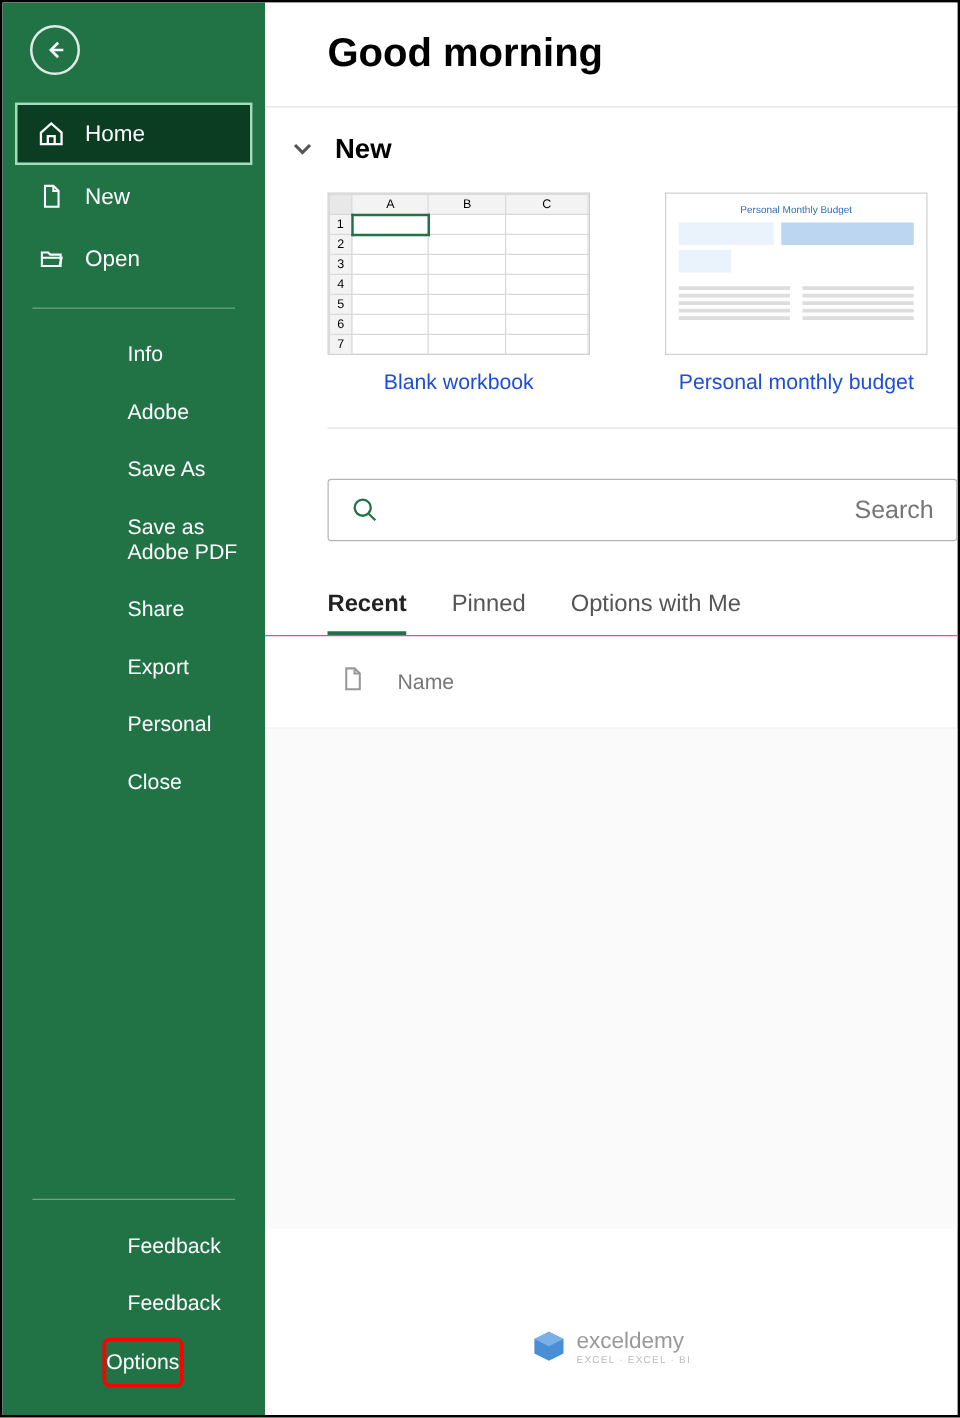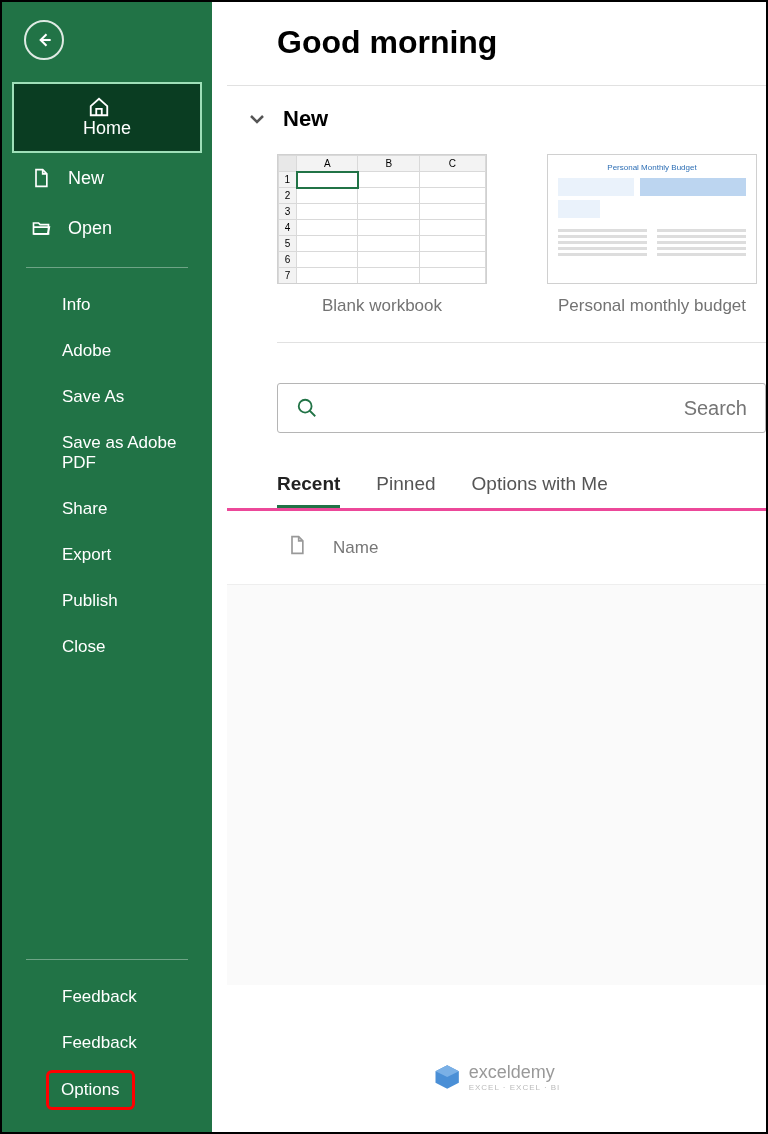--- a/index.html
+++ b/index.html
@@ -36,51 +36,50 @@
   .nav-item {
     display: flex; align-items: center;
     padding: 12px 16px;
     font-size: 18px;
     cursor: pointer;
     border: 2px solid transparent;
   }
   .nav-item.active {
     background: #0a3d22;
     border: 2px solid #9fe0b9;
-    flex-direction: column;
   }
   .nav-icon { width: 22px; height: 22px; margin-right: 16px; display:flex; align-items:center; justify-content:center; }
   .nav-divider {
     border-top: 1px solid rgba(255,255,255,.35);
     margin: 14px 24px;
   }
   .nav-secondary { flex: 1; }
   .nav-sec-item {
     padding: 13px 10px 13px 60px;
     font-size: 17px;
     cursor: pointer;
     color: #fff;
+    margin-left: 40px;
   }
   .nav-bottom { padding-bottom: 18px; }
   .highlight-box {
     border: 3px solid #ff0000;
     border-radius: 6px;
-    margin: 4px 52px 4px 44px;
-    padding: 7px 12px;
+    margin: 4px 52px 4px 80px;
+    padding: 7px 0;
     display: inline-block;
   }
 
   
   .main {
     flex: 1;
     padding: 22px 0 0 0;
     background: #fff;
     overflow: hidden;
     position: relative;
-    margin-left: 15px;
   }
   .greeting {
     font-size: 32px;
     font-weight: 600;
     padding: 0 0 24px 50px;
     border-bottom: 1px solid #e1e1e1;
     margin: 0 0 20px 0;
   }
   .section-hdr {
     display:flex; align-items:center;
@@ -98,21 +97,21 @@
   }
   .tpl-card { width: 210px; text-align:center; cursor:pointer; }
   .tpl-thumb {
     width: 210px; height: 130px;
     border: 1px solid #d0d0d0;
     background:#fff;
     margin-bottom: 12px;
     position: relative;
     overflow:hidden;
   }
-  .tpl-label { font-size: 17px; color:#737373; }
+  .tpl-label { font-size: 17px; color:#1d4ed8; }
 
   
   .grid-thumb { font-size:10px; }
   .grid-thumb table { border-collapse: collapse; width:100%; height:100%; }
   .grid-thumb td, .grid-thumb th { border:1px solid #d9d9d9; height:16px; }
   .grid-thumb th { background:#f3f3f3; font-weight:400; }
   .grid-thumb .corner { background:#e8e8e8; width:18px; }
   .grid-thumb .rownum { background:#f3f3f3; width:18px; text-align:center; }
   .grid-thumb .sel { border:2px solid #217346 !important; }
 
@@ -138,21 +137,21 @@
   .search-box input {
     border:none; outline:none; font-size:20px; flex:1; background:transparent;
     color:#666;
     text-align:right;
   }
   .search-ico { width:22px; height:22px; margin-right:18px; }
 
   .tabs {
     display:flex; gap:36px;
     padding-left:50px;
-    border-bottom:3px solid #ec4899;
+    border-bottom:1px solid #ec4899;
     margin-bottom: 0;
   }
   .tab {
     font-size:19px; padding-bottom:10px; cursor:pointer; color:#555;
   }
   .tab.active { font-weight:600; color:#222; border-bottom:3px solid #217346; }
 
   .list-header {
     display:flex; align-items:center;
     padding: 22px 17px 22px 60px;
@@ -216,21 +215,21 @@
 
     <div class="nav-divider"></div>
 
     <div class="nav-secondary">
       <div class="nav-sec-item">Info</div>
       <div class="nav-sec-item">Adobe</div>
       <div class="nav-sec-item">Save As</div>
       <div class="nav-sec-item">Save as Adobe PDF</div>
       <div class="nav-sec-item">Share</div>
       <div class="nav-sec-item">Export</div>
-      <div class="nav-sec-item">Publish</div>
+      <div class="nav-sec-item">Personal</div>
       <div class="nav-sec-item">Close</div>
     </div>
 
     <div class="nav-divider"></div>
 
     <div class="nav-bottom">
       <div class="nav-sec-item">Feedback</div>
       <div class="nav-sec-item">Feedback</div>
       <div class="highlight-box">
         <span style="color:#fff; font-size:17px; cursor:pointer;">Options</span>

